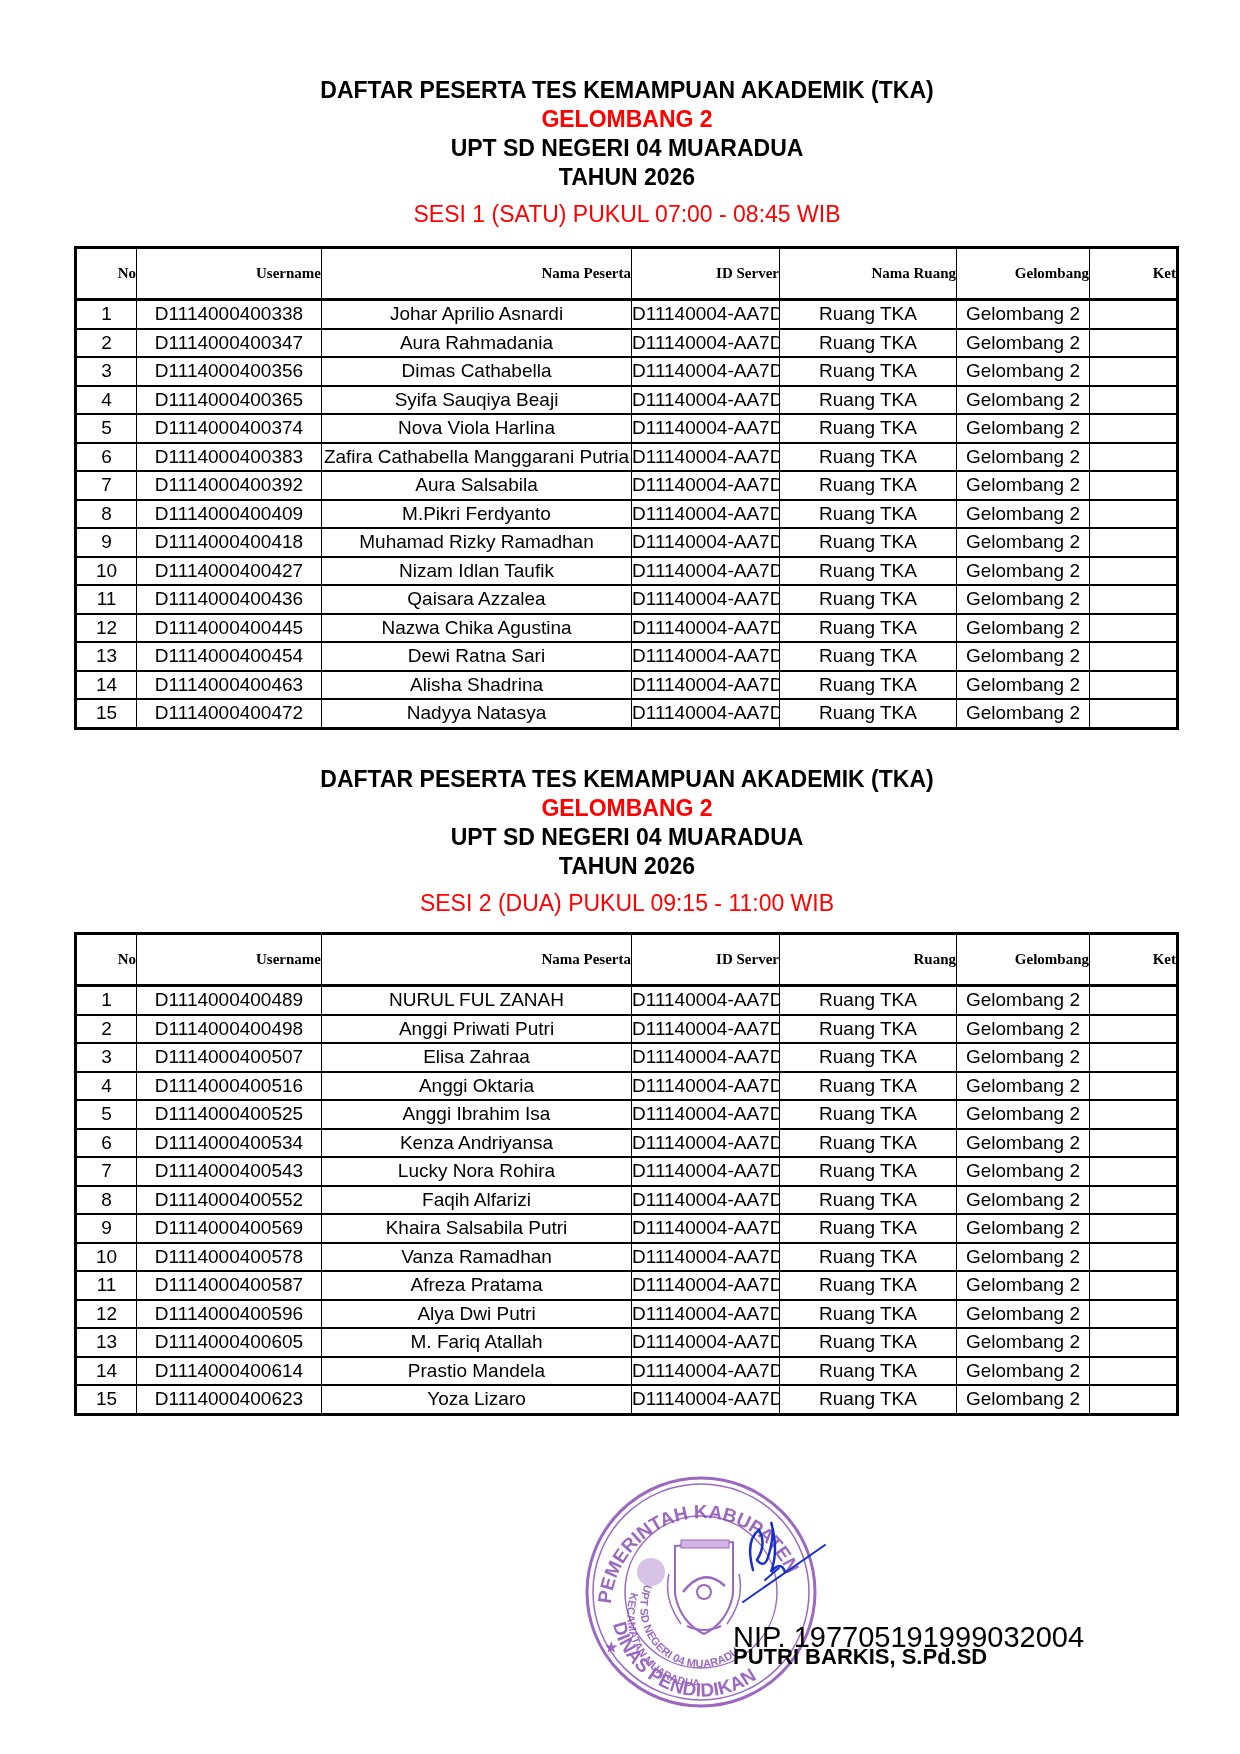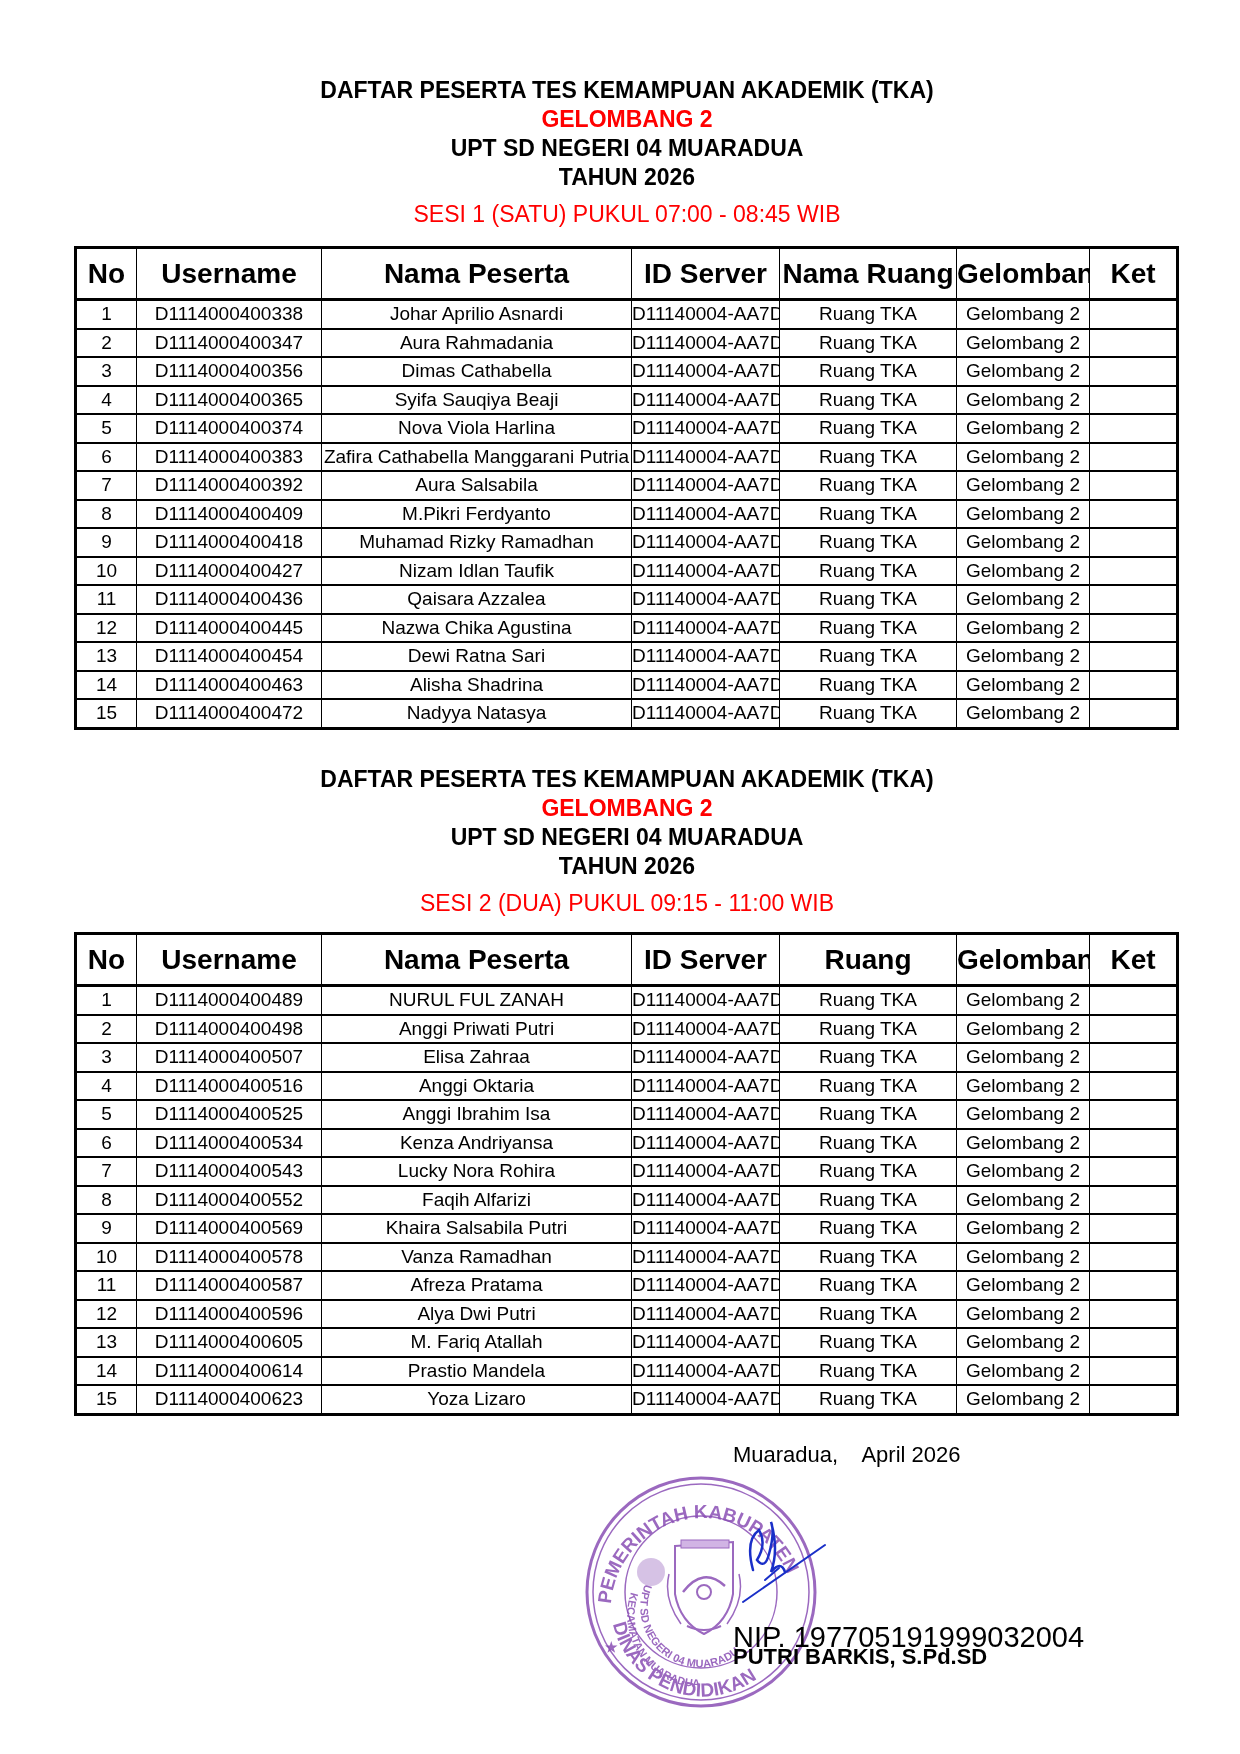--- a/index.html
+++ b/index.html
@@ -6,21 +6,21 @@
   body { width: 1240px; height: 1754px; position: relative; overflow: hidden;
          font-family: "Liberation Sans", sans-serif; color: #000; }
   .title-block { position: absolute; left: 0; width: 1254px; text-align: center; }
   .title-line { font-weight: bold; font-size: 23px; line-height: 29px; white-space: nowrap; }
   .title-line.red { color: #ff0000; }
   .session { color: #ff0000; font-size: 23px; line-height: 29px; margin-top: 8px; }
   table.roster { position: absolute; left: 74px; border-collapse: collapse; table-layout: fixed;
                  width: 1102px; }
   table.roster th, table.roster td { border: 1.5px solid #000; padding: 0; white-space: nowrap; overflow: hidden; }
   table.roster { border: 3px solid #000; }
-  table.roster th { height: 49px; font-size: 28px; font-weight: bold; text-align: center; border-bottom: 3px solid #000; }
+  table.roster th { height: 49px; font-size: 15px; font-weight: bold; text-align: right; border-bottom: 3px solid #000; font-family: Liberation Serif, serif; }
   table.roster td { height: 26.5px; font-size: 19px; line-height: 26px; }
   table.roster tr.row td { border-bottom-width: 2.5px; }
   td.c { text-align: center; }
   td.l { text-align: center; padding-left: 4px; }
   td.no { font-size: 22px; text-align: center; }
   .col-no { width: 61px; } .col-user { width: 185px; } .col-name { width: 310px; }
   .col-id { width: 148px; } .col-room { width: 177px; } .col-gel { width: 133px; } .col-ket { width: 88px; }
 
   .stamp { position: absolute; left: 583px; top: 1474px; width: 236px; height: 236px; }
   .sig-block { position: absolute; left: 733px; top: 1440px; font-size: 22px; line-height: 29px; }
@@ -392,21 +392,20 @@
     <path d="M 100 118 Q 120 92 142 112" stroke-width="2.5"></path>
     <circle cx="121" cy="118" r="7"></circle>
     <path d="M 86 100 Q 80 125 98 150" stroke-width="1.5"></path>
     <path d="M 156 100 Q 162 125 144 150" stroke-width="1.5"></path>
     <path d="M 104 152 Q 121 160 138 152" stroke-width="2"></path>
   </g>
   <circle cx="68" cy="98" r="14" fill="#8a4fb5" opacity="0.35"></circle>
 </svg>
 
 <div class="sig-block">
-  <div style="white-space:pre;">Muaradua,    April 2026</div>
 </div>
 
 <svg class="sig-area" viewBox="0 0 120 100">
   <g fill="none" stroke="#1a2fc8" stroke-width="2.5" stroke-linecap="round">
     <path d="M 18 60 Q 10 30 24 20 Q 32 34 22 50 Q 30 60 34 44 Q 40 22 36 12 Q 44 40 36 62 Q 46 50 50 62"></path>
     <path d="M 8 92 L 90 35" stroke-width="2"></path>
     <path d="M 30 70 L 44 58" stroke-width="2"></path>
   </g>
 </svg>
 

